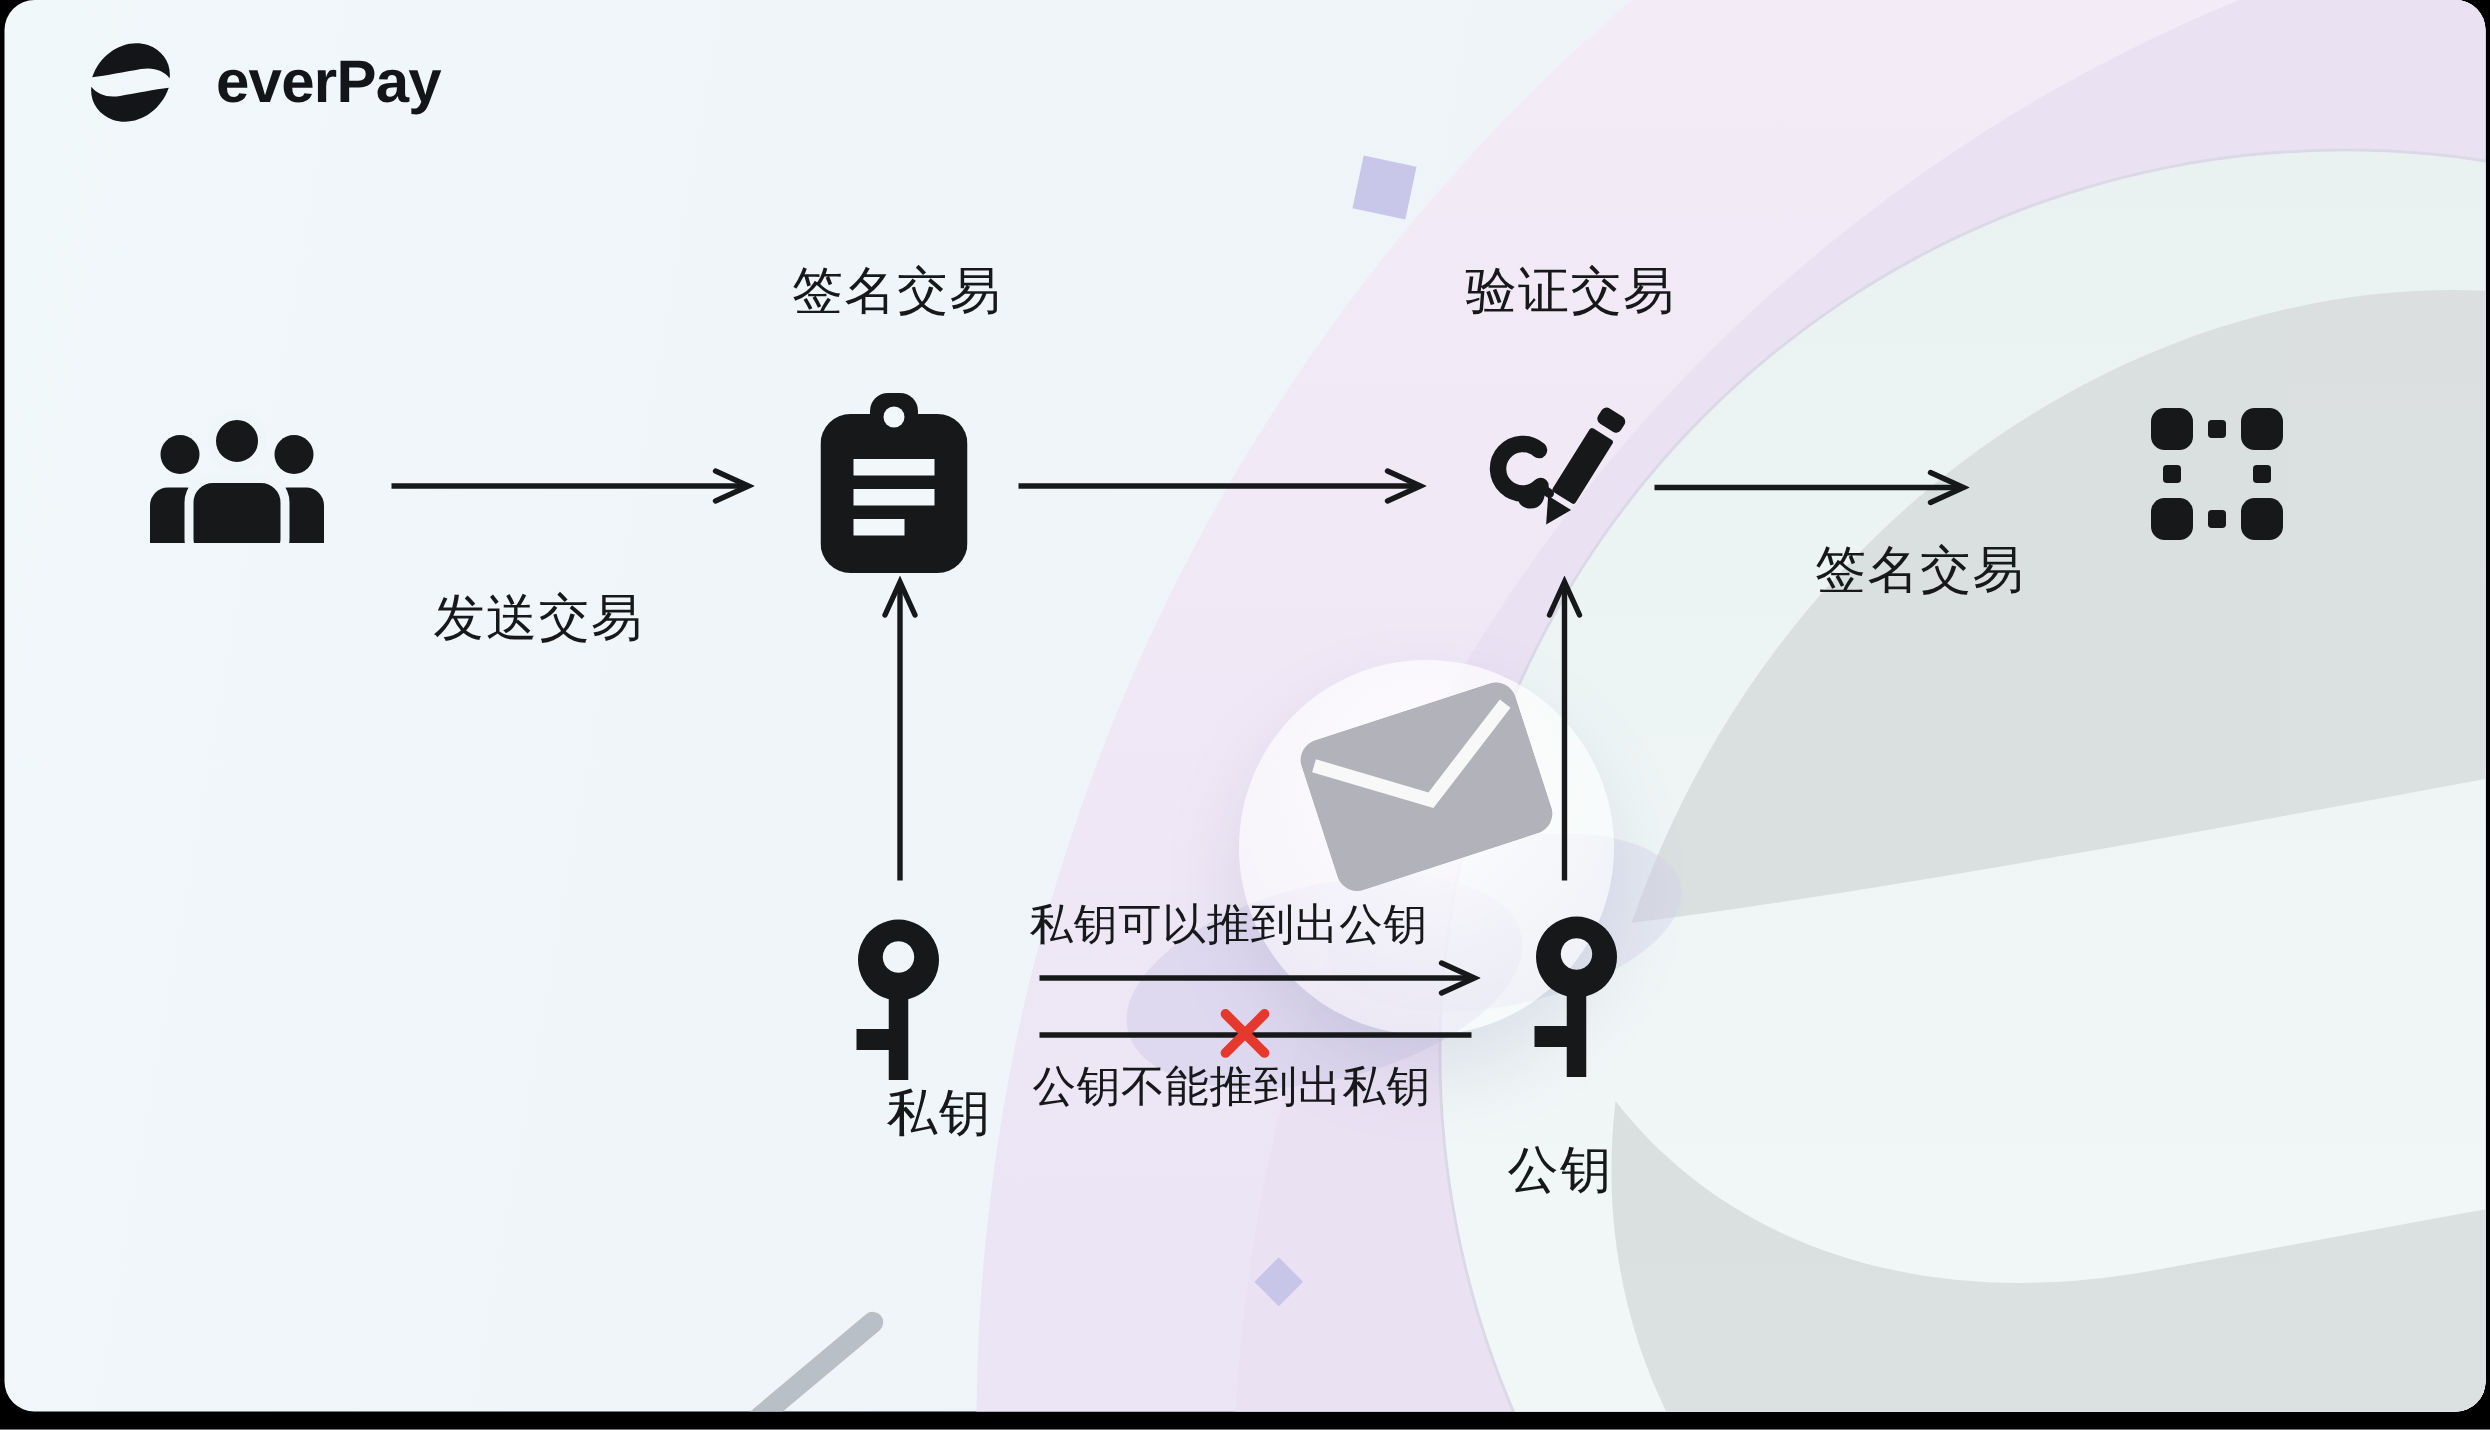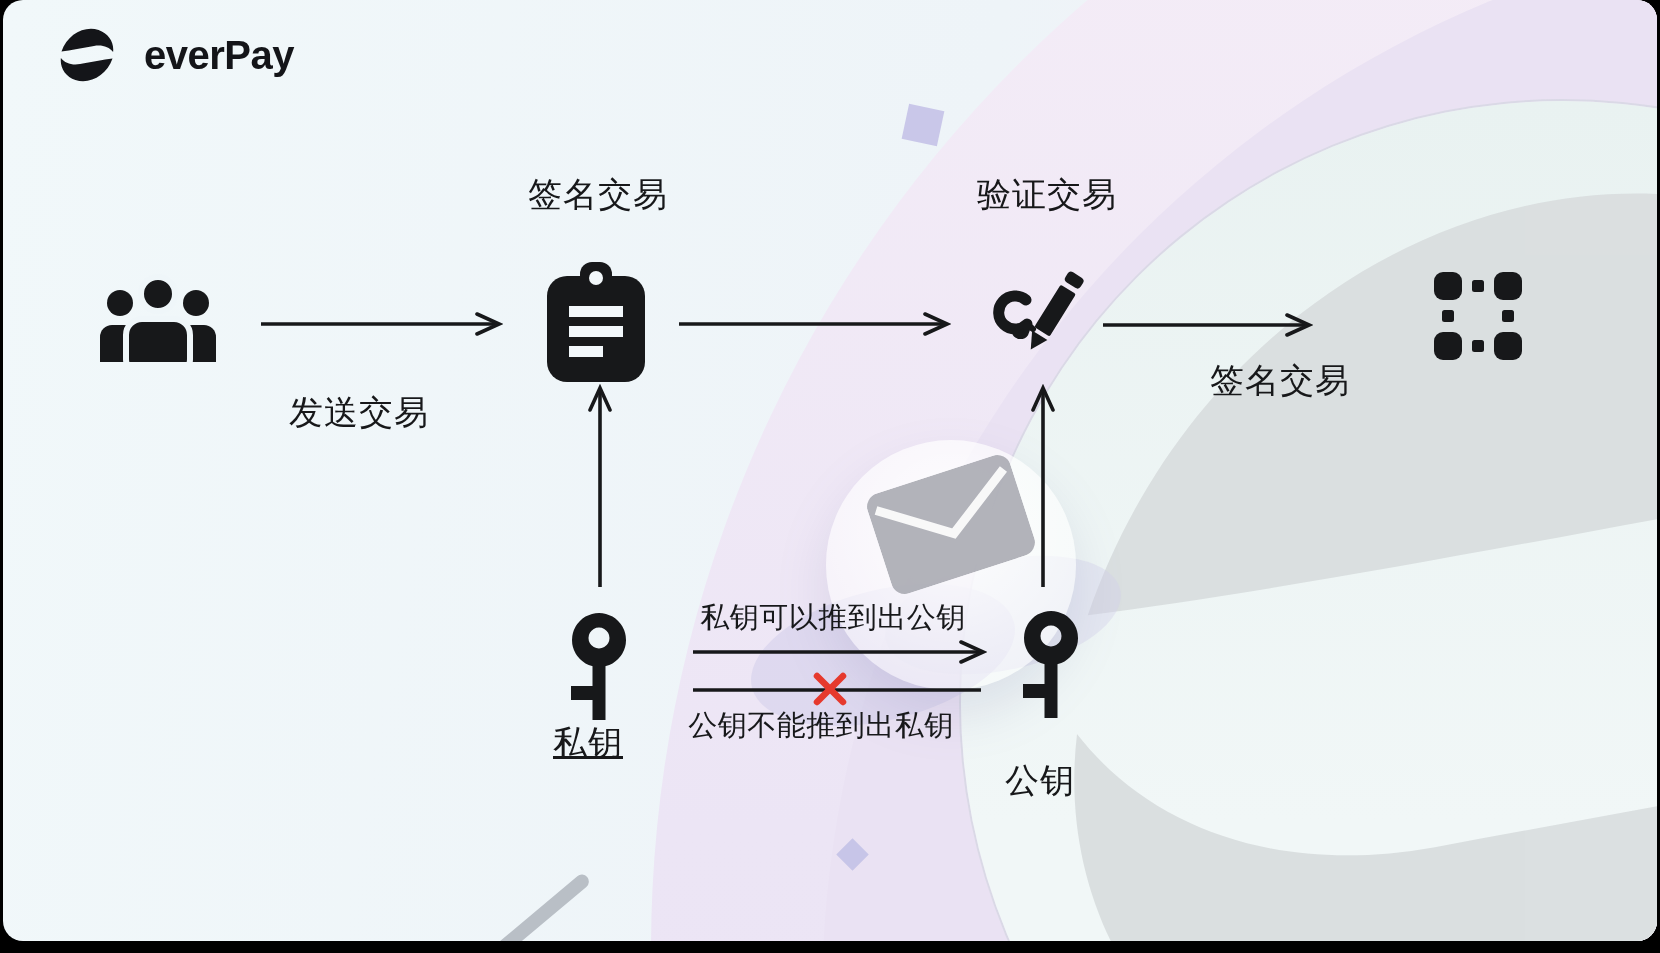--- a/index.html
+++ b/index.html
@@ -160,18 +160,18 @@
 
   <svg class="abs" style="left:808px;top:670px;" width="38" height="38">
     <line x1="6" y1="6" x2="32" y2="32" stroke="#e6392d" stroke-width="6.5" stroke-linecap="round"></line>
     <line x1="32" y1="6" x2="6" y2="32" stroke="#e6392d" stroke-width="6.5" stroke-linecap="round"></line>
   </svg>
 
   <div class="abs label" style="left:505px;top:176px;width:180px;">签名交易</div>
   <div class="abs label" style="left:954px;top:176px;width:180px;">验证交易</div>
   <div class="abs label" style="left:276px;top:366px;width:160px;margin-top:28px;">发送交易</div>
   <div class="abs label" style="left:1182px;top:362px;width:190px;">签名交易</div>
-  <div class="abs label" style="left:510px;top:724px;width:150px;text-decoration:underline;">私钥</div>
+  <div class="abs label" style="left:548px;top:724px;width:150px;">私钥</div>
   <div class="abs label" style="left:962px;top:724px;width:150px;margin-top:38px;">公钥</div>
-  <div class="abs label label-small" style="left:690px;top:602px;width:280px;">私钥可以推到出公钥</div>
+  <div class="abs label label-small" style="left:676px;top:602px;width:280px;">私钥可以推到出公钥</div>
   <div class="abs label label-small" style="left:678px;top:710px;width:280px;">公钥不能推到出私钥</div>
 
 </div>
 
 </body></html>

